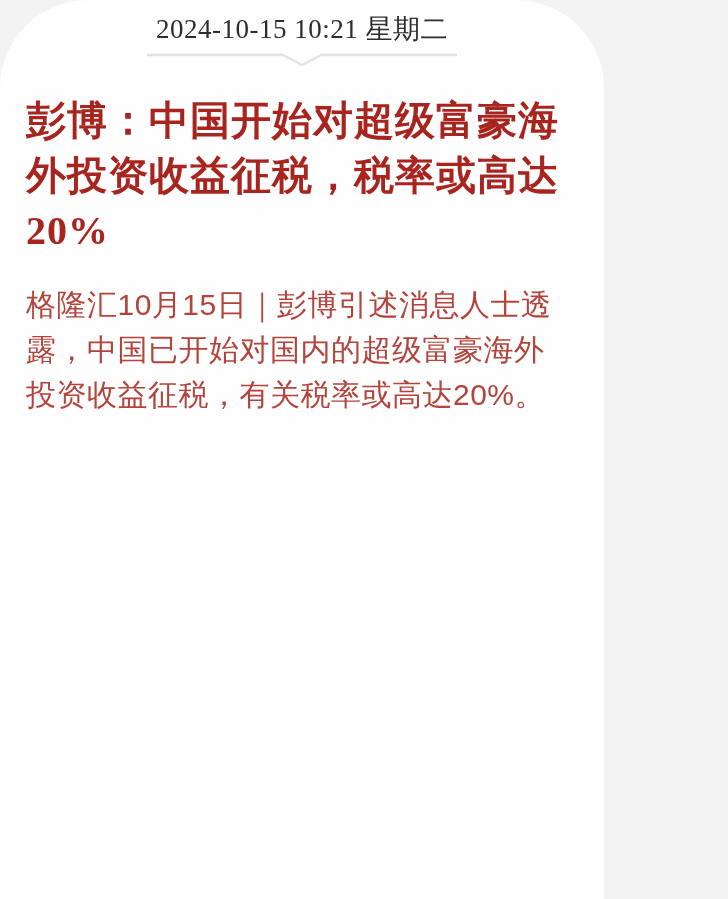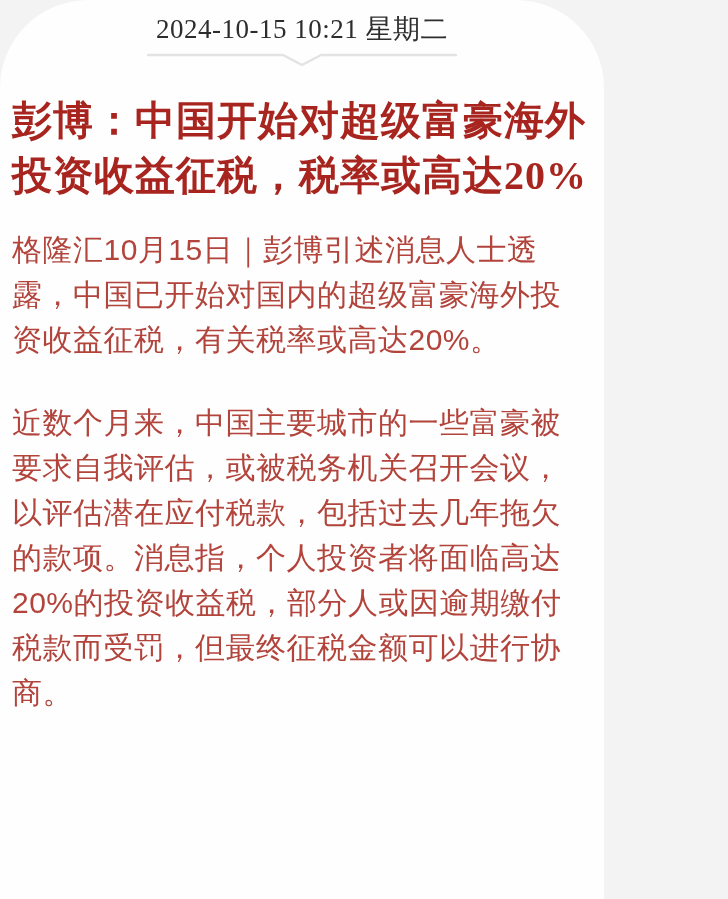--- a/index.html
+++ b/index.html
@@ -30,21 +30,21 @@
     line-height: 32px;
     letter-spacing: 0.5px;
     color: var(--date-color, #2d2d2d);
   }
   .divider {
     display: flex;
     justify-content: center;
     margin-top: 6px;
   }
   .article {
-    padding: 0 12px;
+    padding: 0 26px;
   }
   .title {
     font-family: "Liberation Serif", serif;
     font-weight: bold;
     font-size: 40px;
     line-height: 55px;
     letter-spacing: 1px;
     color: var(--title-color, #a8251f);
     margin: 24px 0 0 0;
   }
@@ -72,17 +72,16 @@
         <path d="M1 4 H136 L155 14 L174 4 H309" fill="none" stroke="#e3e3e3" stroke-width="2.5" stroke-linejoin="round" stroke-linecap="round"></path>
       </svg>
     </div>
   </div>
 
   <div class="article">
     <h1 class="title">彭博：中国开始对超级富豪海外投资收益征税，税率或高达20%</h1>
 
     <p class="para first">格隆汇10月15日｜彭博引述消息人士透露，中国已开始对国内的超级富豪海外投资收益征税，有关税率或高达20%。</p>
 
-    <p class="para">近数个月来，中国主要城市的一些富豪被要求自我评估，或被税务机关召开会议，以评估潜在应付税款，包括过去几年拖欠的款项。消息指，个人投资者将面临高达20%的投资收益税，部分人或因逾期缴付税款而受罚，但最终征税金额可以进行协商。</p>
 
   </div>
 
 </div>
 
 </body></html>

